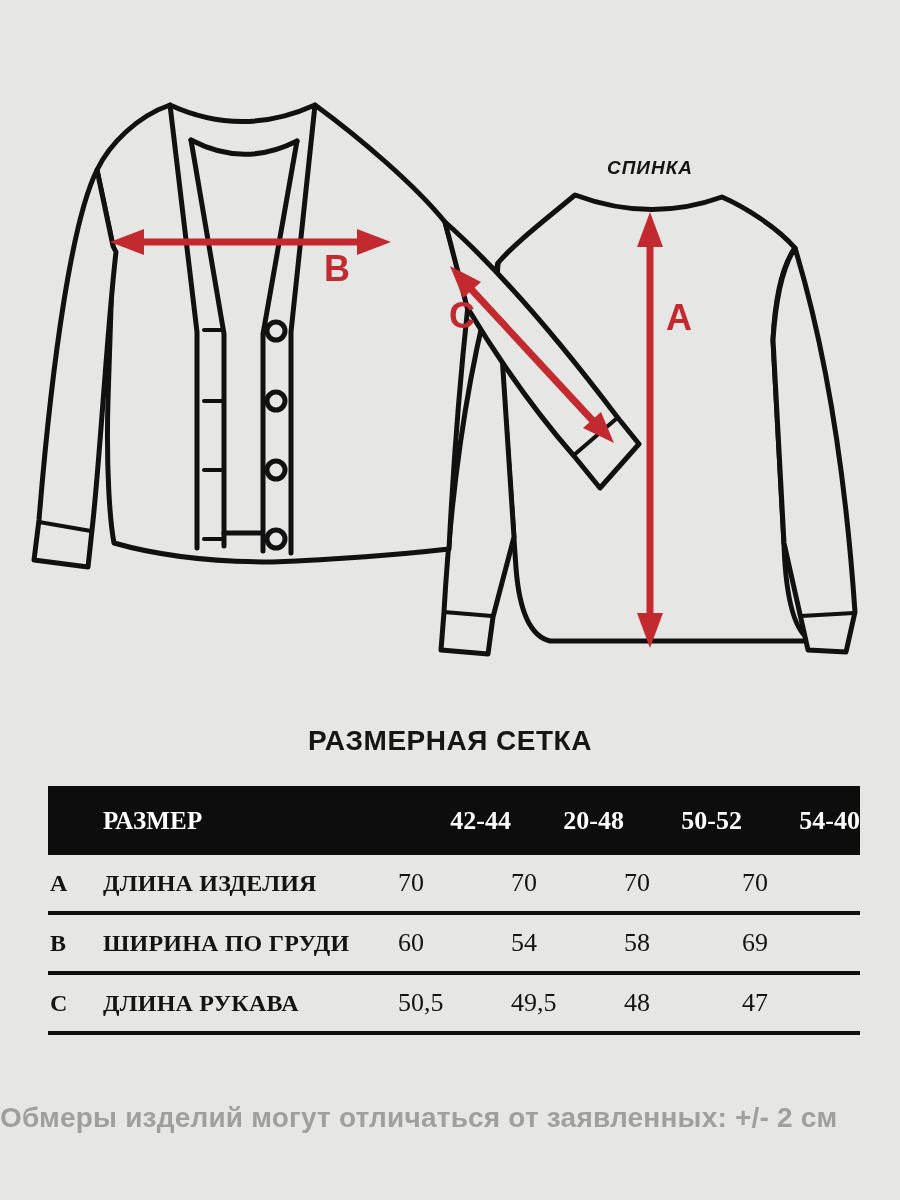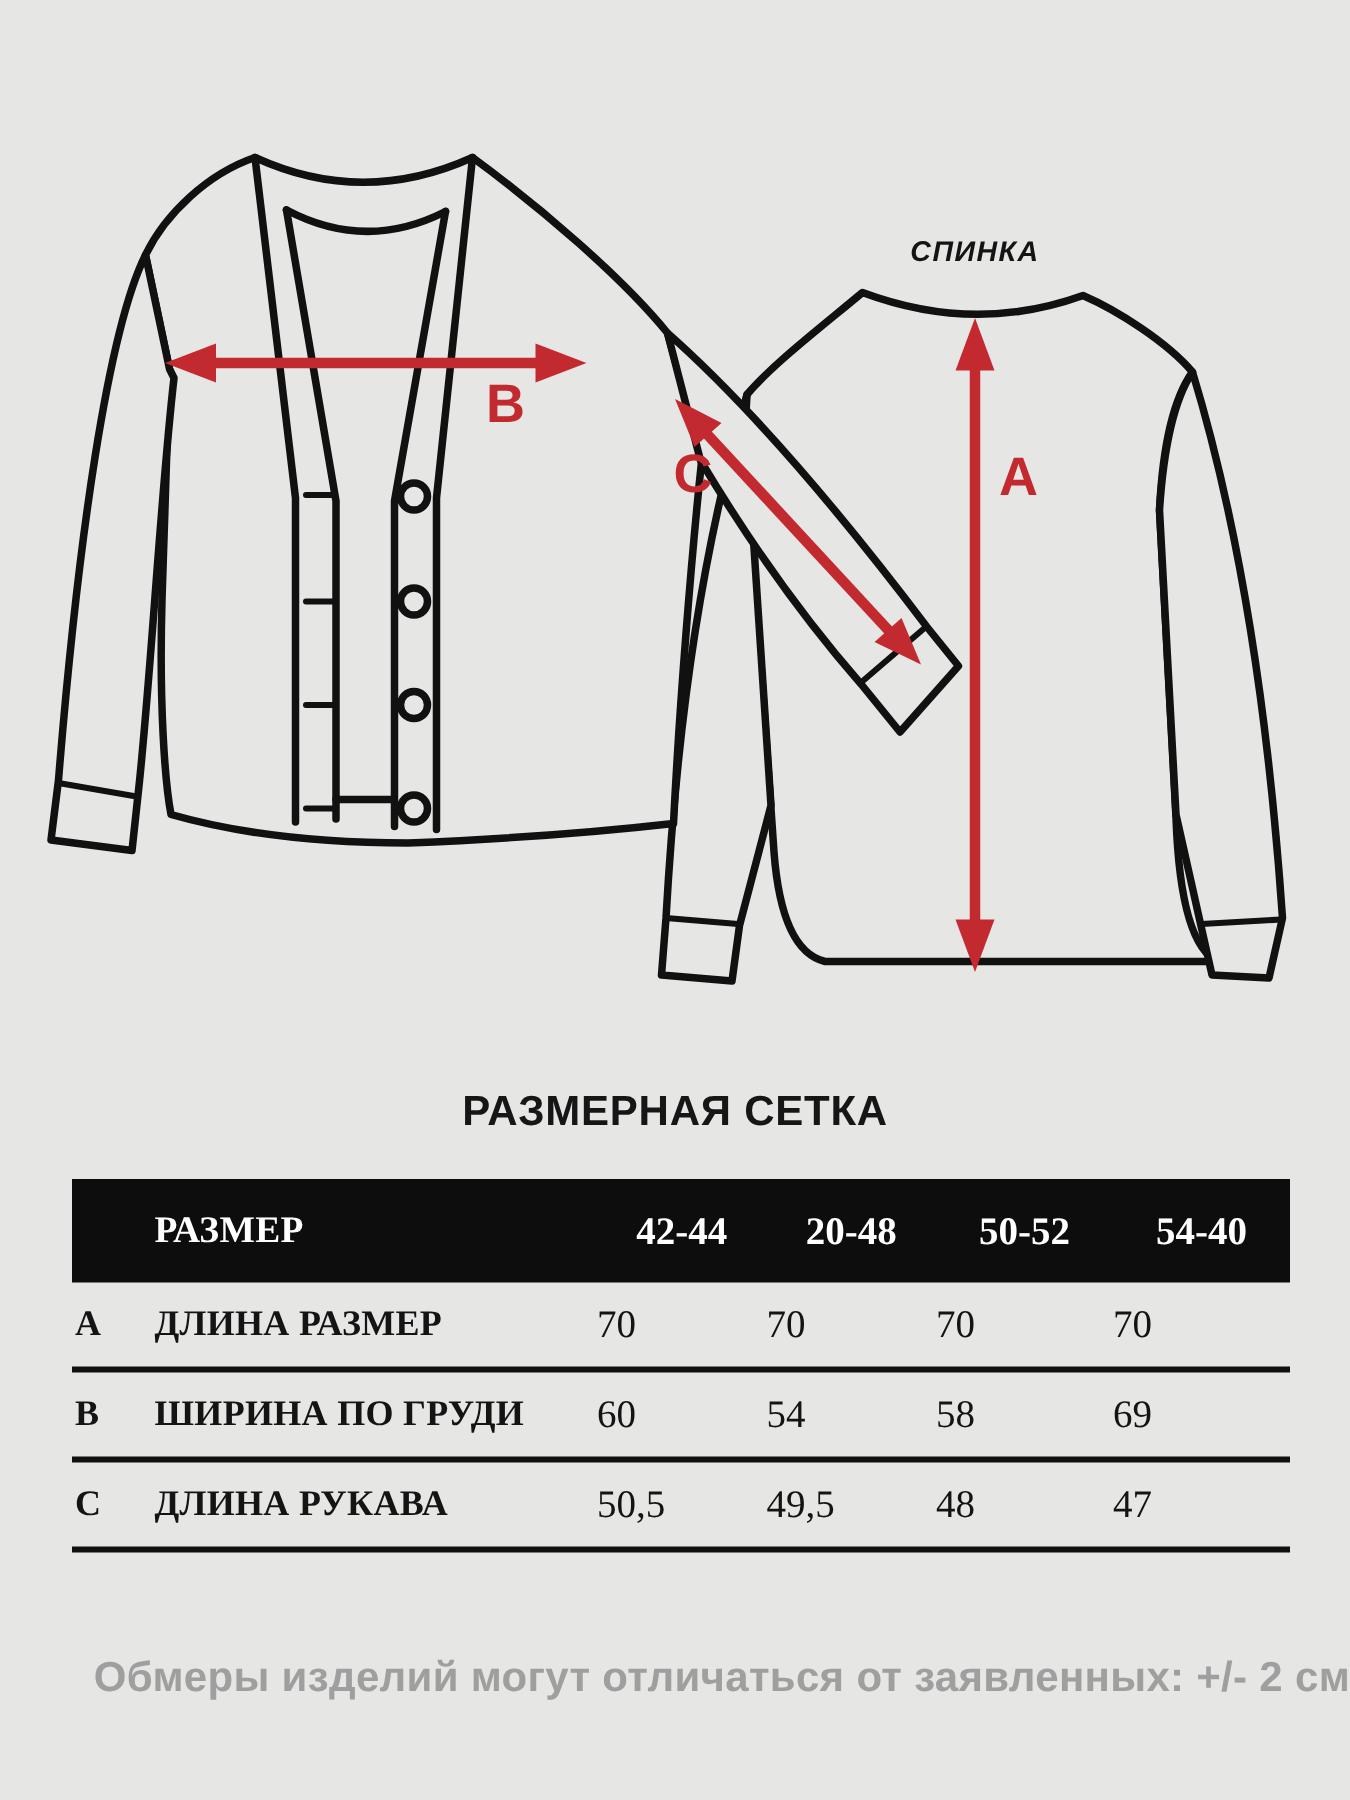--- a/index.html
+++ b/index.html
@@ -35,27 +35,27 @@
   .tbl-row{
     height:60px;
     display:grid;
     grid-template-columns:55px 295px 113px 113px 118px 118px;
     align-items:center;
     border-bottom:4px solid #111;
     box-sizing:border-box;
   }
   .cell-letter{font-size:24px;font-weight:700;padding-left:2px;}
   .cell-label{font-size:24px;font-weight:700;letter-spacing:.2px;}
-  .cell-size{font-size:26px;font-weight:700;text-align:center;}
+  .cell-size{font-size:26px;font-weight:700;text-align:right;}
   .cell-value{font-size:26px;font-weight:400;}
   .tbl-header .cell-label{font-size:25px;}
 
   .footer-note{
     position:absolute;left:0;right:0;top:1102px;
-    text-align:right;
+    text-align:left;
     font-size:28px;font-weight:700;
     color:#9f9f9f;
     letter-spacing:.2px;
   }
 
   svg .garment{fill:#e6e6e5;stroke:#111;stroke-width:5;stroke-linejoin:round;stroke-linecap:round;}
   svg .seam{fill:none;stroke:#111;stroke-width:5;stroke-linejoin:round;stroke-linecap:round;}
   svg .thin{stroke-width:4;}
   svg .arrow-line{stroke-width:7;stroke-linecap:butt;fill:none;}
   svg .arrow-head{stroke:none;}
@@ -143,21 +143,21 @@
       <div class="cell-letter"></div>
       <div class="cell-label">РАЗМЕР</div>
       <div class="cell-size">42-44</div>
       <div class="cell-size">20-48</div>
       <div class="cell-size">50-52</div>
       <div class="cell-size">54-40</div>
     </div>
 
     <div class="tbl-row">
       <div class="cell-letter">A</div>
-      <div class="cell-label">ДЛИНА РАЗМЕР</div>
+      <div class="cell-label">ДЛИНА ИЗДЕЛИЯ</div>
       <div class="cell-value">70</div>
       <div class="cell-value">70</div>
       <div class="cell-value">70</div>
       <div class="cell-value">70</div>
     </div>
 
     <div class="tbl-row">
       <div class="cell-letter">B</div>
       <div class="cell-label">ШИРИНА ПО ГРУДИ</div>
       <div class="cell-value">60</div>

